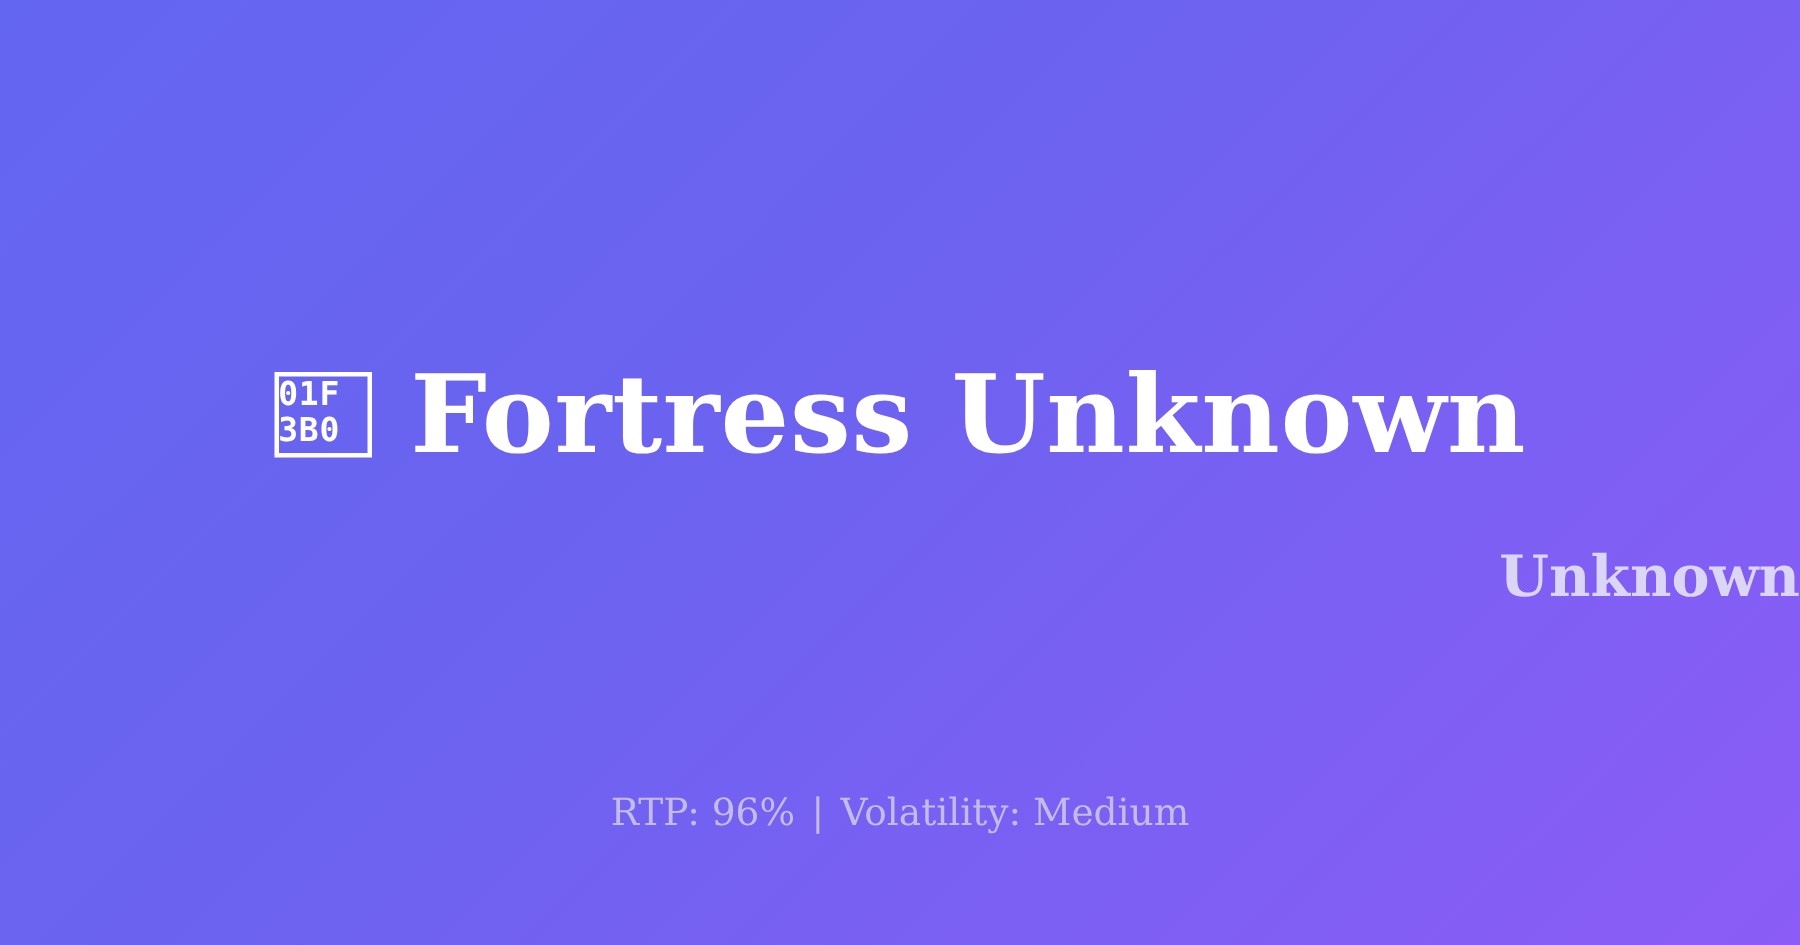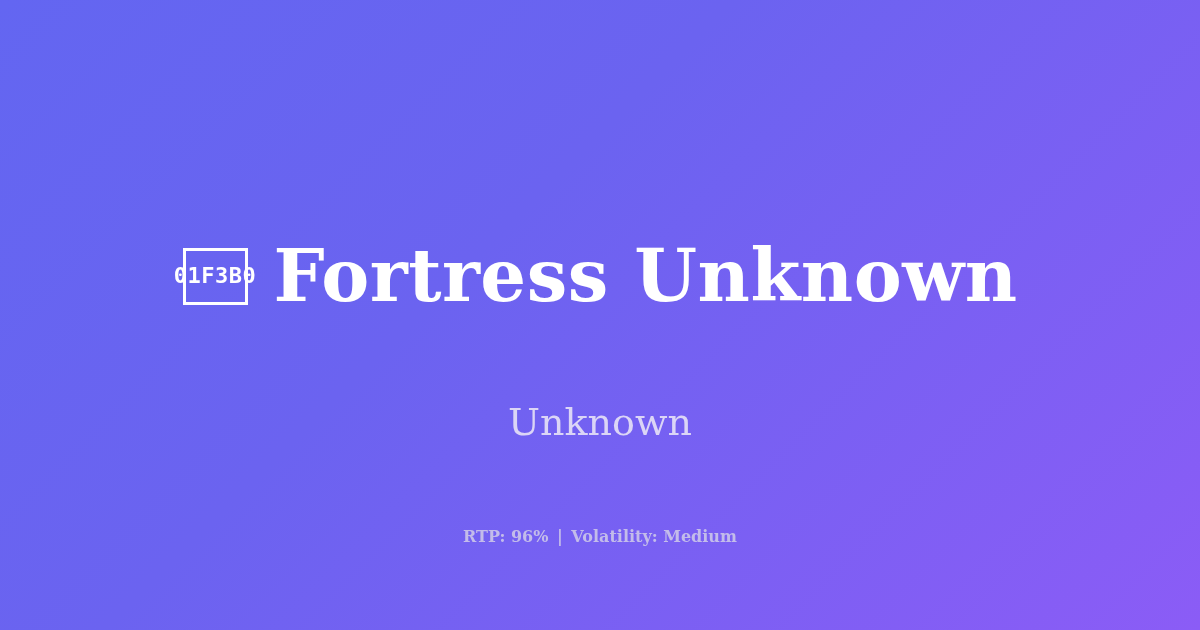--- a/index.html
+++ b/index.html
@@ -42,21 +42,22 @@
     height: 92px;
   }
 
   
   .tofu {
     width: 65px;
     height: 57px;
     box-sizing: border-box;
     border: 3px solid #ffffff;
     display: flex;
-    align-items: center;
+    flex-direction: column;
+    align-items: flex-start;
     justify-content: center;
     flex: 0 0 auto;
     line-height: 1;
   }
 
   .tofu span {
     display: block;
     font-family: "DejaVu Sans Mono", "Liberation Mono", monospace;
     font-size: 22px;
     font-weight: 700;
@@ -75,40 +76,39 @@
     white-space: nowrap;
     letter-spacing: 0.5px;
   }
 
   
   .subtitle {
     position: absolute;
     top: 362px;
     left: 0;
     right: 0;
-    text-align: center;
+    text-align: right;
     font-family: "DejaVu Serif", "Liberation Serif", serif;
-    font-weight: 400;
+    font-weight: 700;
     font-size: 38px;
     line-height: 1.15;
     color: #dbd5f6;
     white-space: nowrap;
-    margin-top: 39px;
   }
 
   
   .meta {
     position: absolute;
     top: 527px;
     left: 0;
     right: 0;
     text-align: center;
     font-family: "DejaVu Serif", "Liberation Serif", serif;
-    font-weight: 700;
-    font-size: 16px;
+    font-weight: 400;
+    font-size: 25px;
     line-height: 1.2;
     color: #c3bcea;
     white-space: nowrap;
   }
 
   .meta .sep {
     padding: 0 3px;
     color: #c3bcea;
   }
 </style>

